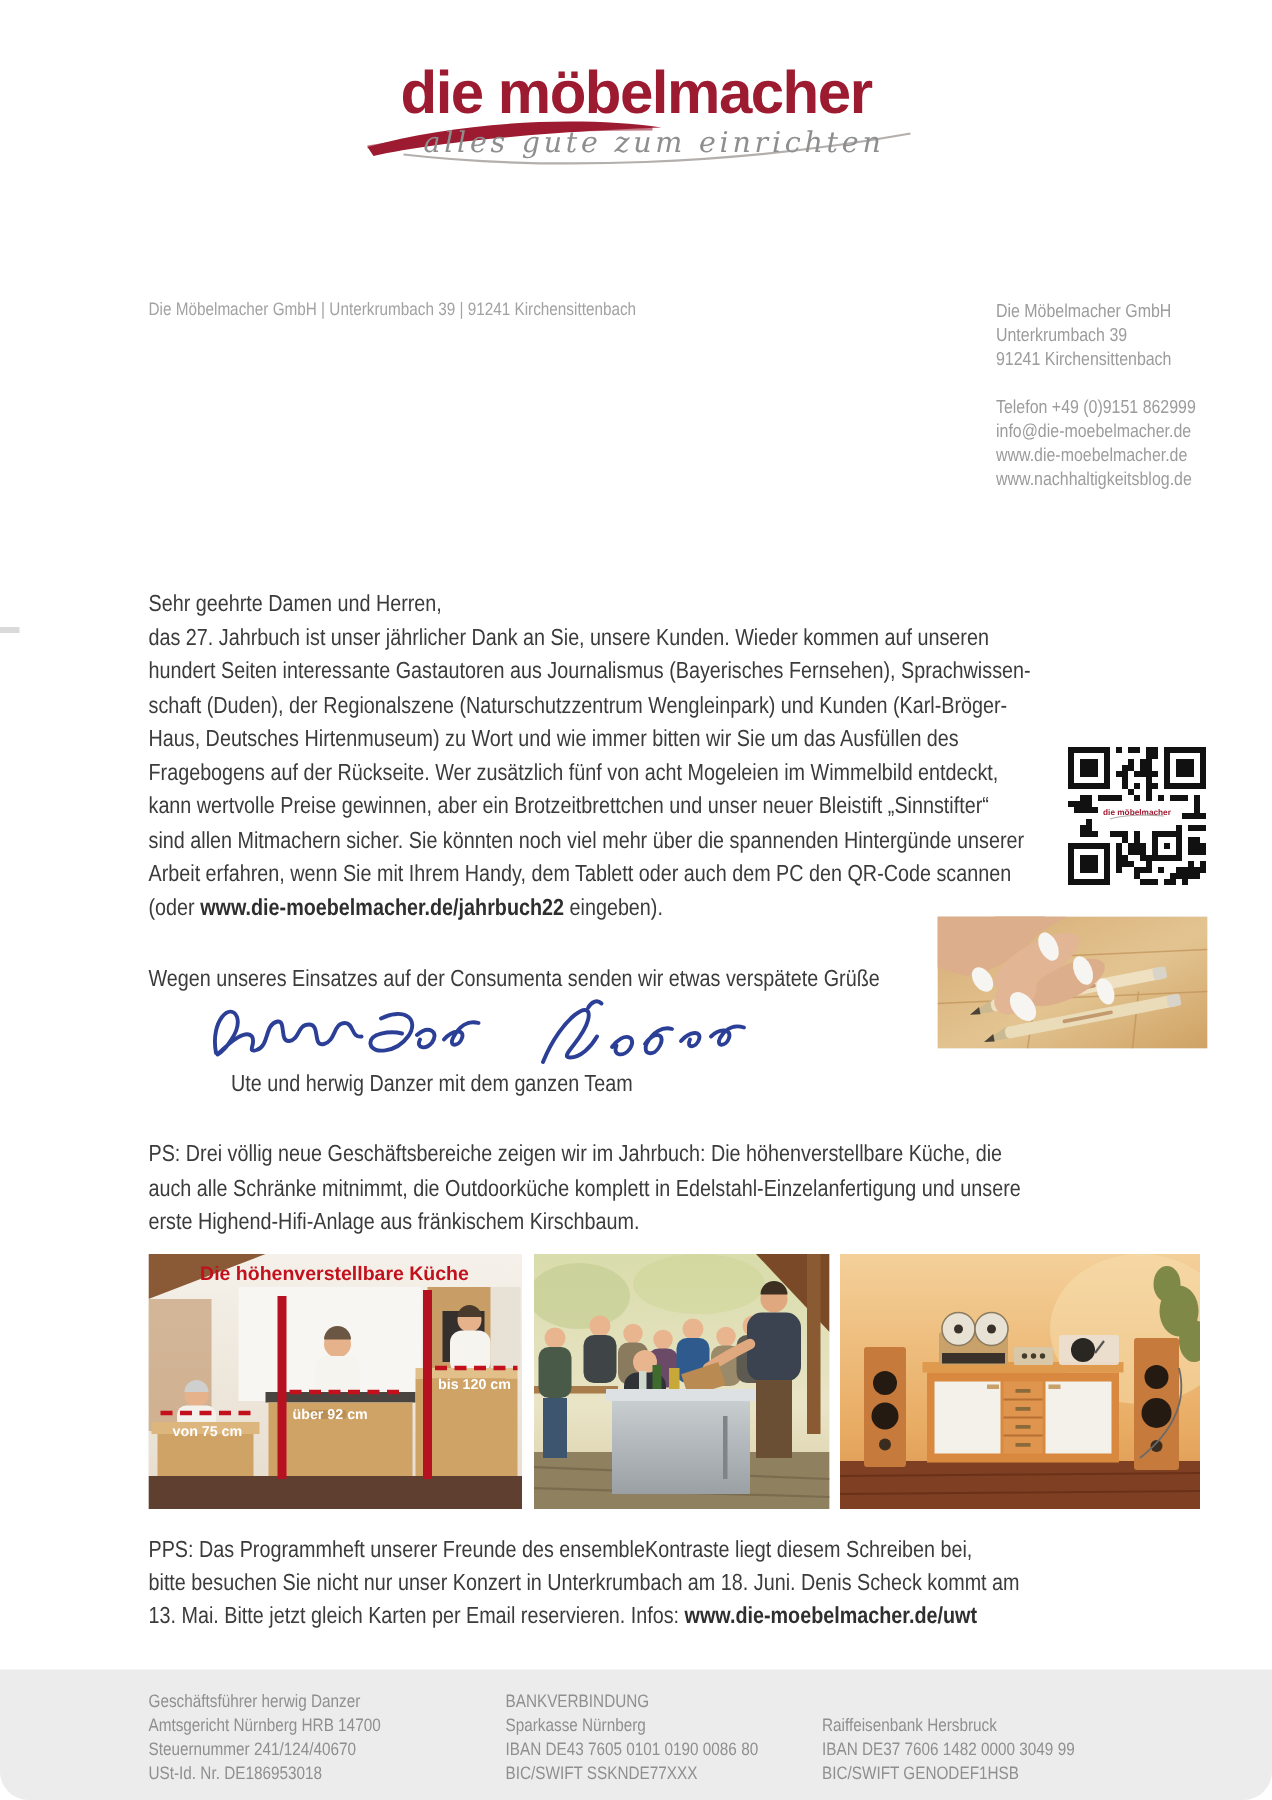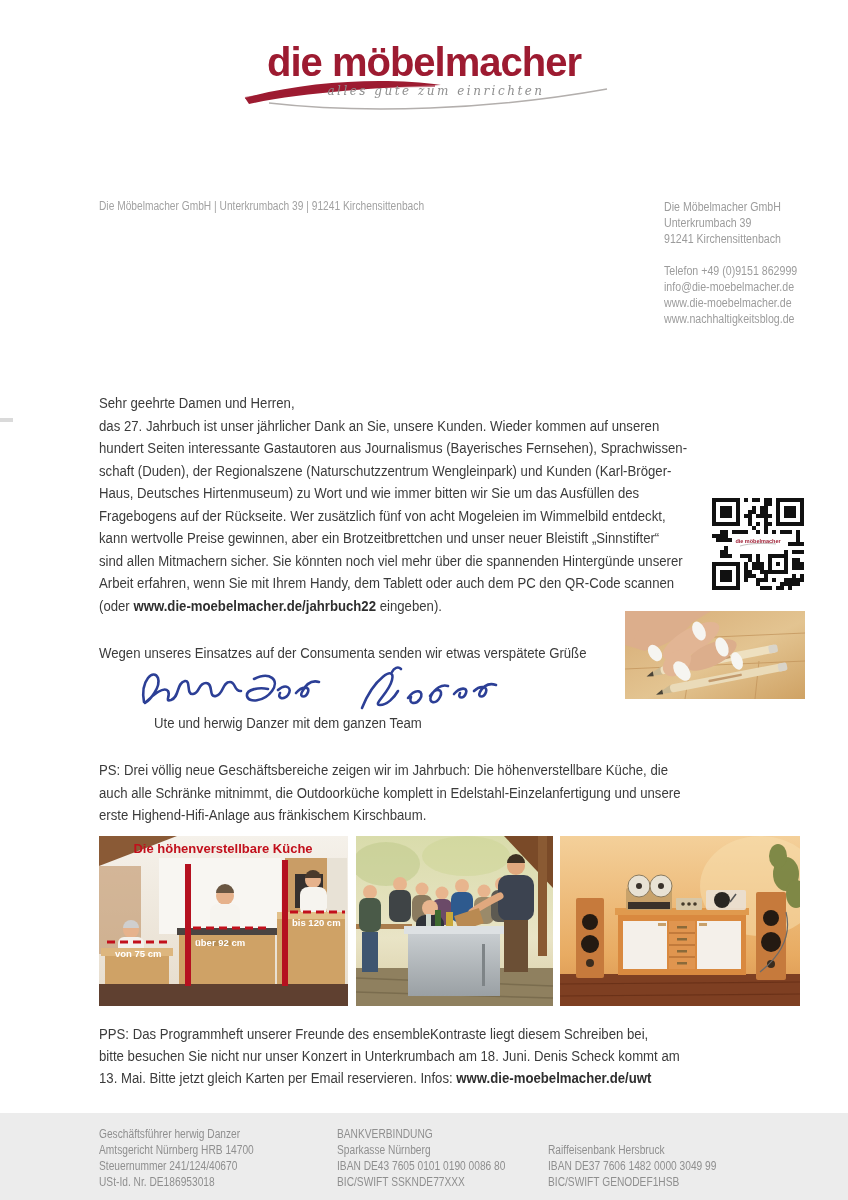--- a/index.html
+++ b/index.html
@@ -1,25 +1,25 @@
 <!DOCTYPE html>
 <html><head>
 <meta charset="utf-8">
 <style>
   html,body{margin:0;padding:0;background:#ffffff;}
   .page{position:relative;width:848px;height:1200px;background:#fff;overflow:hidden;
-        font-family:"Liberation Sans",sans-serif;}
+        font-family:"Liberation Sans",sans-serif;border-radius:19px;}
   .abs{position:absolute;}
   .cond{transform:scaleX(0.85);transform-origin:0 0;}
 
   .logo-title{left:0;top:40px;width:848px;text-align:center;
     font-size:40px;font-weight:bold;letter-spacing:-1px;color:#9d1b31;}
   .logo-tagline{left:0;top:84px;width:848px;text-align:center;
     font-family:"DejaVu Serif",serif;font-style:italic;
-    font-size:12px;letter-spacing:2.5px;color:#8e8e8e;text-indent:24px;}
+    font-size:19px;letter-spacing:2.5px;color:#8e8e8e;text-indent:24px;}
 
   .sender-line{left:99px;top:199px;width:740px;
     font-size:12px;color:#a2a2a2;white-space:nowrap;}
 
   .addr{left:664px;top:199px;width:216px;font-size:12.5px;line-height:16px;color:#9c9c9c;}
   .addr .gap{height:16px;}
 
   .body-text{left:99px;top:392px;width:744px;color:#3b3b3b;font-size:15.5px;}
   .ln{white-space:nowrap;height:22.5px;line-height:22.5px;}
   .ln b{font-weight:bold;color:#2f2f2f;}

